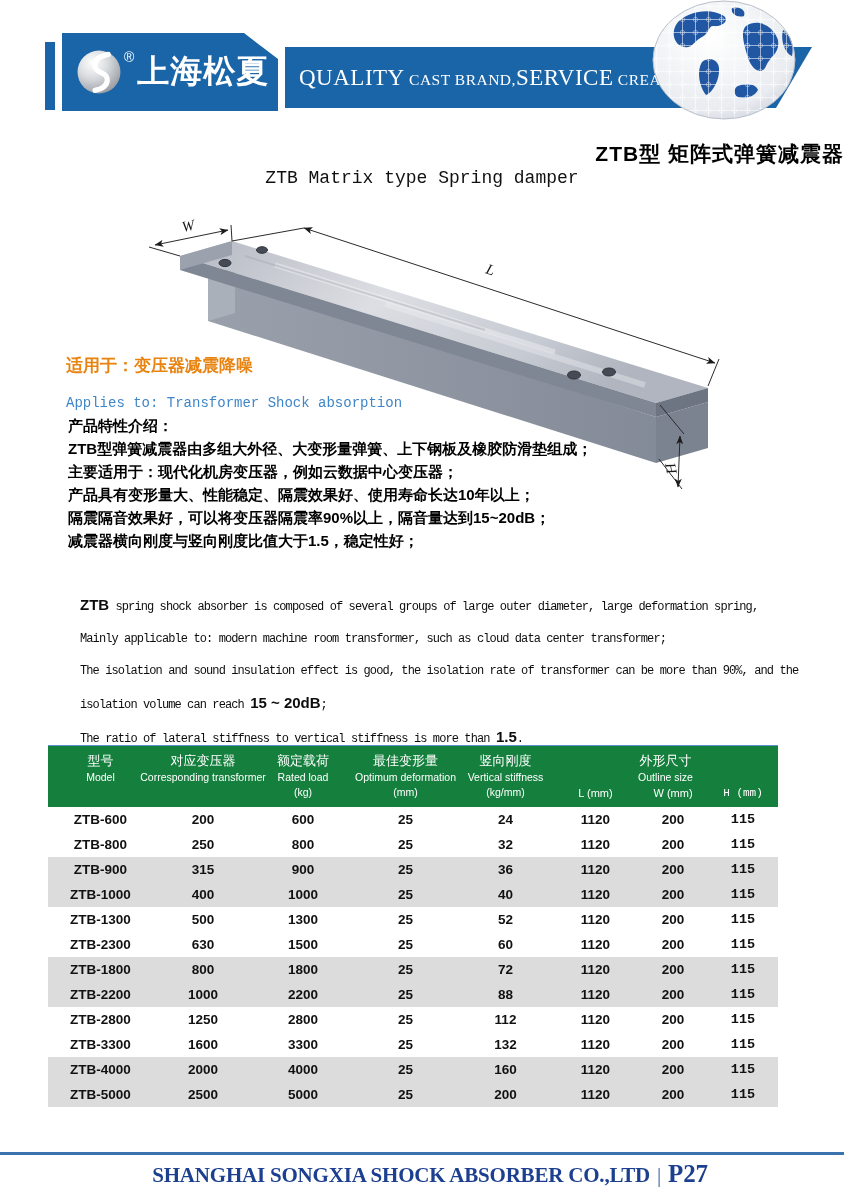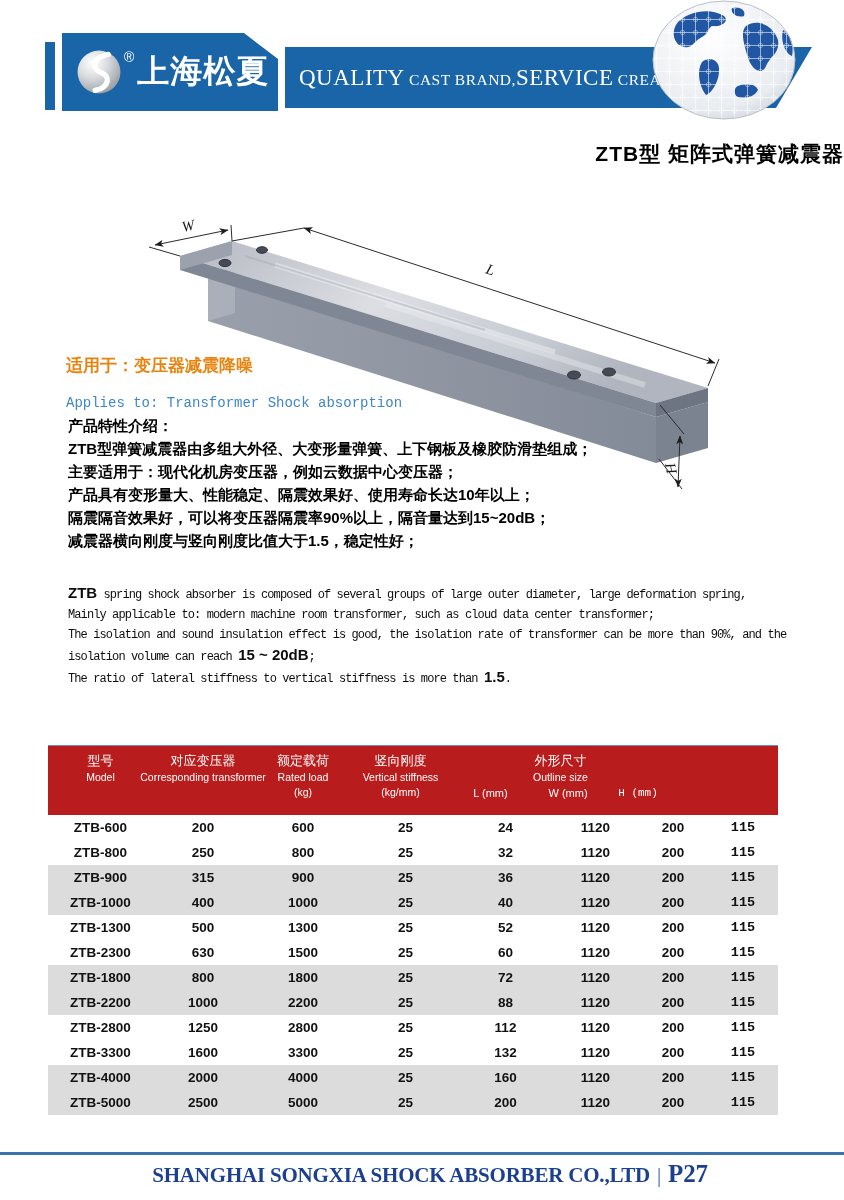--- a/index.html
+++ b/index.html
@@ -34,27 +34,27 @@
 
   
   .applies-zh{position:absolute;left:66px;top:354px;font-size:17px;font-weight:600;color:#e8830f;}
   .applies-en{position:absolute;left:66px;top:395px;font-size:14px;color:#3e86c8;
               font-family:"Liberation Mono","DejaVu Sans Mono",monospace;}
 
   
   #features-zh{position:absolute;left:68px;top:414px;}
   #features-zh p{margin:0;height:23px;line-height:23px;font-size:15px;font-weight:700;color:#000;white-space:nowrap;}
   #features-en{position:absolute;left:68px;top:583px;width:740px;}
-  #features-en p{margin:0;min-height:20px;line-height:20px;font-size:12px;letter-spacing:-0.9px;
+  #features-en p{margin:12px;min-height:20px;line-height:20px;font-size:12px;letter-spacing:-0.9px;
                  font-family:"Liberation Mono","DejaVu Sans Mono",monospace;color:#0d0d0d;white-space:nowrap;}
   #features-en .em{font-family:"Liberation Sans",sans-serif;font-weight:700;font-size:15px;letter-spacing:0;}
 
   
   .spec-table{position:absolute;left:48px;top:745px;width:730px;}
-  .thead{display:flex;height:70px;background:#b91c1c;color:#fff;border-top:1px solid #5b94cb;box-sizing:border-box;}
+  .thead{display:flex;height:62px;background:#15803d;color:#fff;border-top:1px solid #5b94cb;box-sizing:border-box;}
   .th,.th-group{display:flex;flex-direction:column;align-items:center;padding-top:8px;gap:3px;box-sizing:border-box;}
   .th .zh,.th-group .zh{font-size:13px;line-height:14px;white-space:nowrap;}
   .th .en,.th-group .en{font-size:10.5px;line-height:12px;white-space:nowrap;}
   .th .unit{font-size:10.5px;line-height:12px;white-space:nowrap;}
   .th-group{width:225px;}
   .subrow{display:flex;width:100%;margin-top:1px;}
   .sub{font-size:11px;line-height:12px;text-align:center;white-space:nowrap;}
   .trow{display:flex;height:25px;align-items:center;}
   .trow.gray{background:#dcdcdc;}
   .tcell{text-align:center;font-size:13.5px;font-weight:700;color:#111;white-space:nowrap;}
@@ -113,20 +113,21 @@
     <path d="M52,62 C60,56 68,60 69,68 C70,80 62,93 56,95 C50,88 46,72 52,62 Z" fill="#2156a3"></path>
     <path d="M82,8 C90,6 96,10 94,16 C88,18 80,14 82,8 Z" fill="#2156a3"></path>
     <path d="M96,26 C108,18 124,26 128,40 C130,54 120,56 116,66 C112,76 102,70 98,58 C94,44 90,32 96,26 Z" fill="#2156a3"></path>
     <path d="M133,30 C141,34 144,46 142,56 C136,54 130,42 133,30 Z" fill="#2156a3"></path>
     <path d="M88,86 C96,82 106,84 108,90 C104,98 92,100 86,96 C84,92 84,88 88,86 Z" fill="#2156a3"></path>
     <ellipse cx="74" cy="60" rx="71" ry="59" fill="url(#puzz)"></ellipse>
     <ellipse cx="74" cy="60" rx="71" ry="59" fill="none" stroke="#b9c0cc" stroke-width="1"></ellipse>
   </svg>
 
   <div class="title-zh">ZTB型 矩阵式弹簧减震器</div>
+  <div class="title-en">ZTB Matrix type Spring damper</div>
 
   <svg class="figure" viewBox="0 0 660 290">
     <defs>
       <linearGradient id="topG" x1="0" y1="0" x2="1" y2="0.35">
         <stop offset="0" stop-color="#b4b8c1"></stop>
           <stop offset="0.45" stop-color="#dcdee3"></stop>
         <stop offset="0.8" stop-color="#c6cad2"></stop>
           <stop offset="1" stop-color="#b0b5bf"></stop>
       </linearGradient>
       <linearGradient id="bodyG" x1="0" y1="0" x2="1" y2="0">
@@ -205,20 +206,25 @@
       </div>
       <div class="th c1">
         <span class="zh">对应变压器</span>
         <span class="en">Corresponding transformer</span>
       </div>
       <div class="th c2">
         <span class="zh">额定载荷</span>
         <span class="en">Rated load</span>
         <span class="unit">(kg)</span>
       </div>
+      <div class="th c3">
+        <span class="zh">最佳变形量</span>
+        <span class="en">Optimum deformation</span>
+        <span class="unit">(mm)</span>
+      </div>
       <div class="th c4">
         <span class="zh">竖向刚度</span>
         <span class="en">Vertical stiffness</span>
         <span class="unit">(kg/mm)</span>
       </div>
       <div class="th-group">
         <span class="zh">外形尺寸</span>
         <span class="en">Outline size</span>
         <div class="subrow">
           <span class="sub c5">L (mm)</span>

